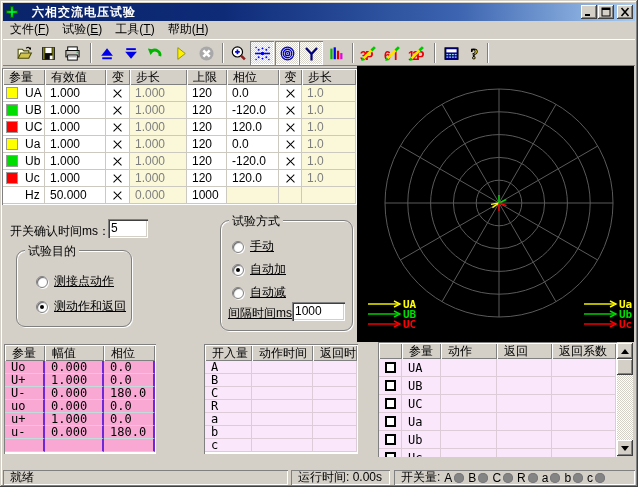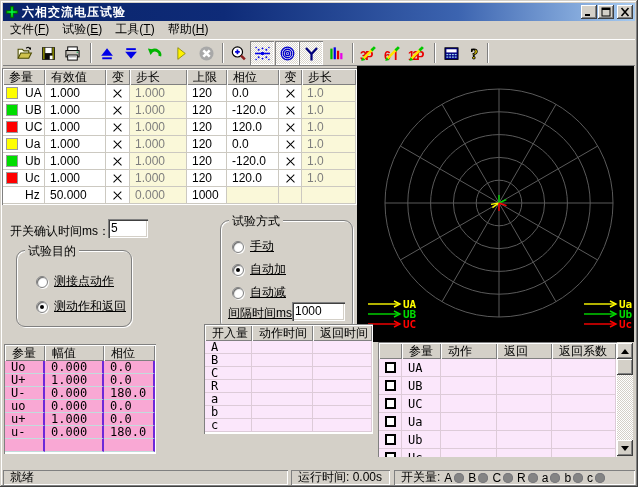--- a/index.html
+++ b/index.html
@@ -8,21 +8,21 @@
 
   .window { position:relative; width:638px; height:487px; background:#D4D0C8;
     box-shadow: inset -1px -1px 0 #404040, inset 1px 1px 0 #D4D0C8,
                 inset -2px -2px 0 #808080, inset 2px 2px 0 #FFFFFF; }
 
   
   .titlebar { position:absolute; left:3px; top:3px; right:3px; height:18px;
     background:linear-gradient(90deg,#0A246A 0%, #0E2B78 35%, #3C64B0 72%, #A6CAF0 100%);
     display:flex; align-items:center; padding-left:2px; }
   .app-icon { width:14px; height:14px; flex:0 0 auto; }
-  .title-text { color:#fff; font-weight:bold; font-size:12px; margin-left:3px;
+  .title-text { color:#fff; font-weight:bold; font-size:12px; margin-left:13px;
     white-space:nowrap; letter-spacing:1px; }
   .winbtns { position:absolute; right:2px; top:2px; display:flex; }
   .winbtn { width:16px; height:14px; background:#D4D0C8; margin-left:1px;
     box-shadow: inset -1px -1px 0 #404040, inset 1px 1px 0 #fff,
                 inset -2px -2px 0 #808080, inset 2px 2px 0 #D4D0C8;
     display:flex; align-items:center; justify-content:center; }
   .winbtn.close { margin-left:3px; }
   .winbtn svg { width:12px; height:10px; }
 
   
@@ -568,21 +568,21 @@
         <div class="bcell">0.000</div>
         <div class="bcell">180.0</div>
       </div>
       <div class="brow" style="grid-template-columns: 40px 59px 1fr; height: 13px;">
         <div class="bcell"></div>
         <div class="bcell"></div>
         <div class="bcell"></div>
       </div>
     </div>
 
-  <div class="btable" id="input-table" style="left: 204px; top: 324px; width: 169px; height: 110px; --cols: 47px 61px 1fr;">
+  <div class="btable" id="input-table" style="left: 204px; top: 344px; width: 154px; height: 110px; --cols: 47px 61px 1fr;">
       <div class="brow" style="grid-template-columns: 47px 61px 1fr; height: 16px;">
         <div class="bcell hd">开入量</div>
         <div class="bcell hd">动作时间</div>
         <div class="bcell hd">返回时间</div>
       </div>
       <div class="brow" style="grid-template-columns: 47px 61px 1fr; height: 13px;">
         <div class="bcell">A</div>
         <div class="bcell"></div>
         <div class="bcell"></div>
       </div>

